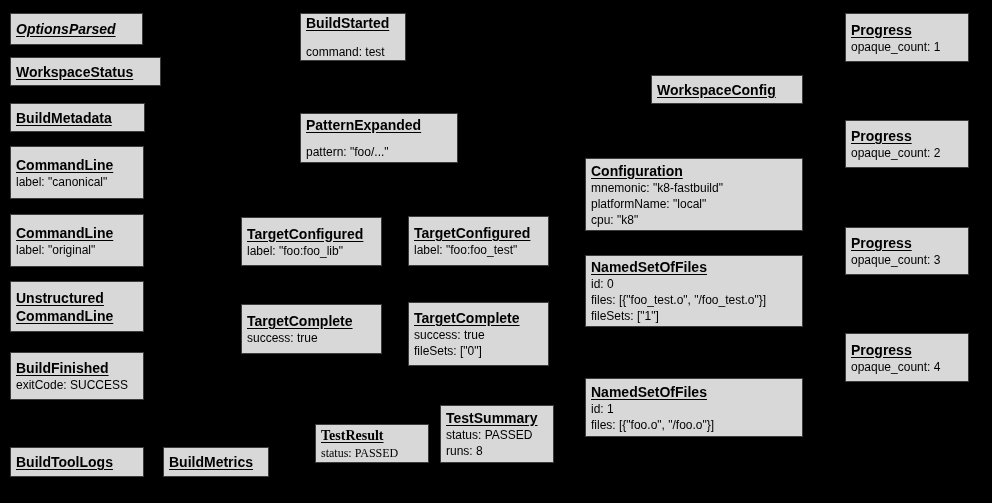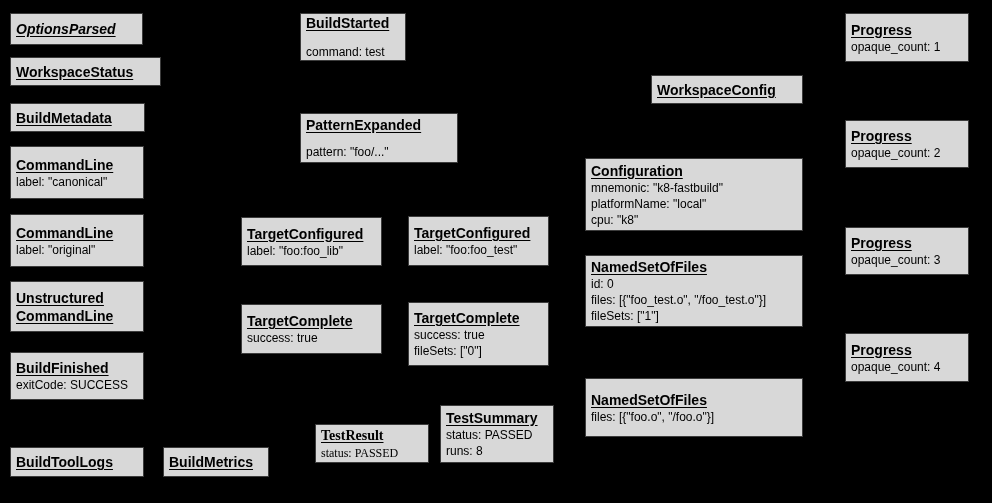--- a/index.html
+++ b/index.html
@@ -120,20 +120,21 @@
       <div class="node-line">cpu: "k8"</div>
     </div>
     <div class="node" style="left: 585px; top: 255px; width: 218px; height: 72px;">
       <div class="node-title">NamedSetOfFiles</div>
       <div class="node-line">id: 0</div>
       <div class="node-line">files: [{"foo_test.o", "/foo_test.o"}]</div>
       <div class="node-line">fileSets: ["1"]</div>
     </div>
     <div class="node" style="left: 585px; top: 378px; width: 218px; height: 59px;">
       <div class="node-title">NamedSetOfFiles</div>
+      <div class="node-line">id: 1</div>
       <div class="node-line">files: [{"foo.o", "/foo.o"}]</div>
     </div>
     <div class="node" style="left: 845px; top: 13px; width: 124px; height: 49px;">
       <div class="node-title">Progress</div>
       <div class="node-line">opaque_count: 1</div>
     </div>
     <div class="node" style="left: 845px; top: 120px; width: 124px; height: 48px;">
       <div class="node-title">Progress</div>
       <div class="node-line">opaque_count: 2</div>
     </div>

